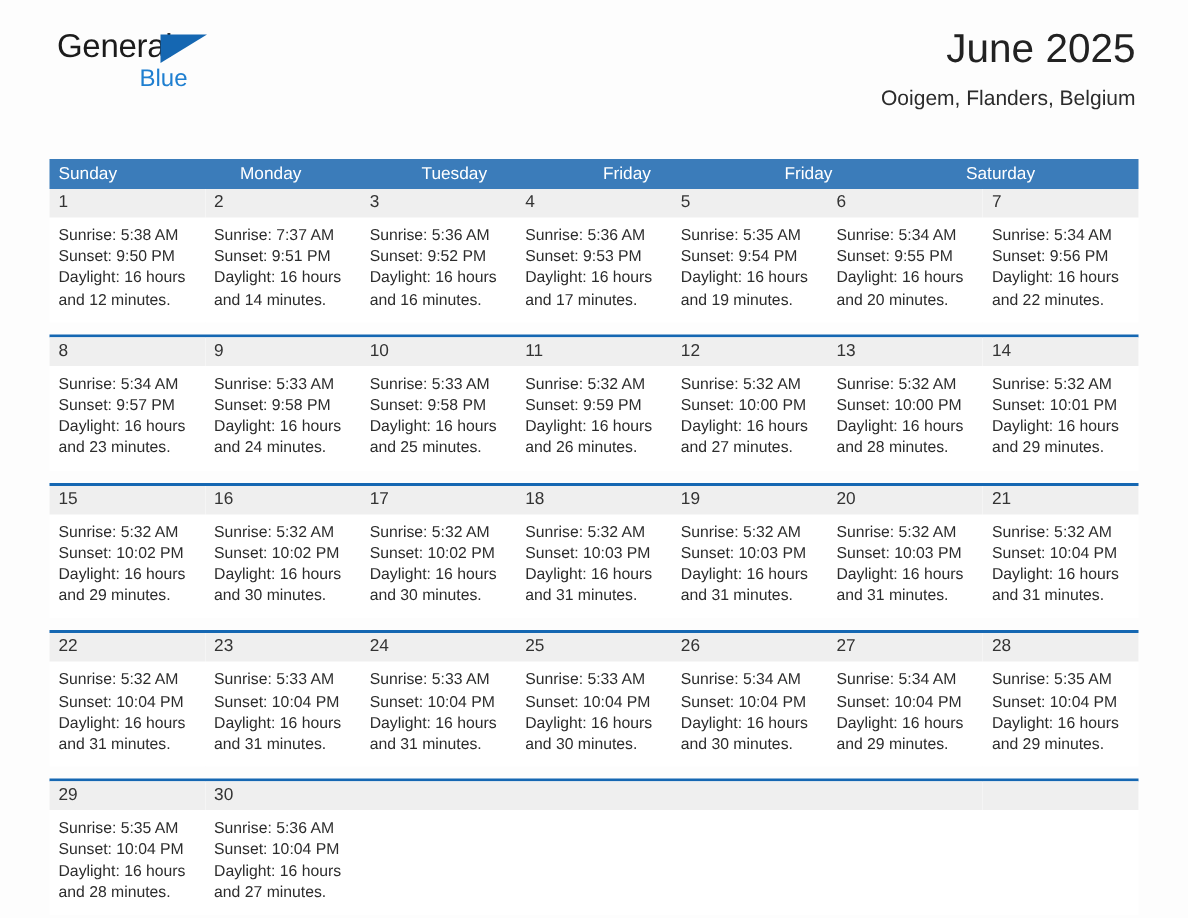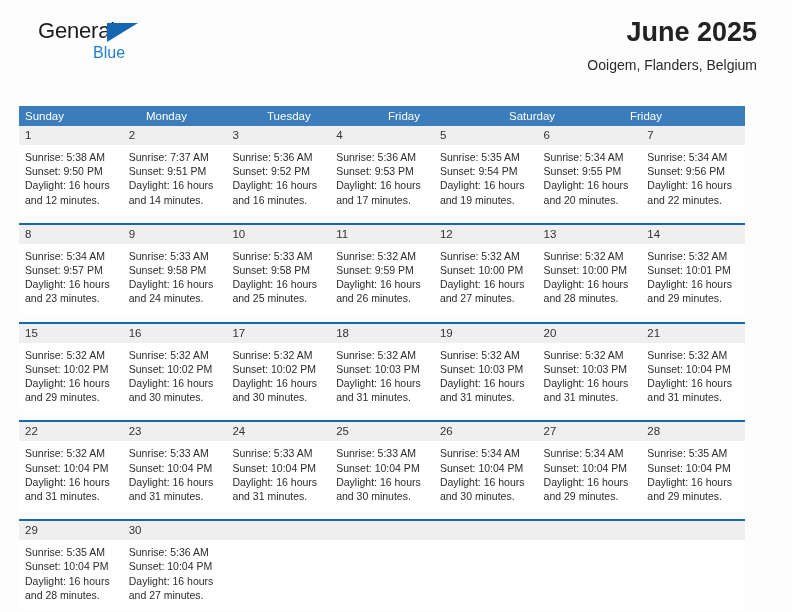--- a/index.html
+++ b/index.html
@@ -65,36 +65,36 @@
   }
   .title-block {
     position: absolute;
     right: 2px;
     top: 16px;
     text-align: right;
   }
   .cal-title {
     font-size: 27px;
     color: #222;
-    font-weight: bold;
+    font-weight: normal;
     line-height: 32px;
     white-space: nowrap;
   }
   .cal-location {
     font-size: 14px;
     color: #2b2b2b;
     line-height: 20px;
     margin-top: 7px;
     white-space: nowrap;
   }
 
   
   .calendar {
     position: absolute;
-    left: 19px;
+    left: 33px;
     top: 106px;
     width: 726px;
   }
   .weekday-header {
     display: flex;
     background: #3b7cba;
     height: 20px;
   }
   .weekday-cell {
     flex: 1 1 0;
@@ -173,22 +173,22 @@
 
   </div>
 
   <div class="calendar">
 
     <div class="weekday-header">
       <div class="weekday-cell">Sunday</div>
       <div class="weekday-cell">Monday</div>
       <div class="weekday-cell">Tuesday</div>
       <div class="weekday-cell">Friday</div>
+      <div class="weekday-cell">Friday</div>
       <div class="weekday-cell">Saturday</div>
-      <div class="weekday-cell">Friday</div>
     </div>
 
     <div id="weeks-container">
         <div class="week-row" style="border-top: none;">
           <div class="day-cell">
             <div class="day-num-band">
               <span class="day-num">1</span>
             </div>
             <div class="day-body">
               <div class="day-line">Sunrise: 5:38 AM</div>

